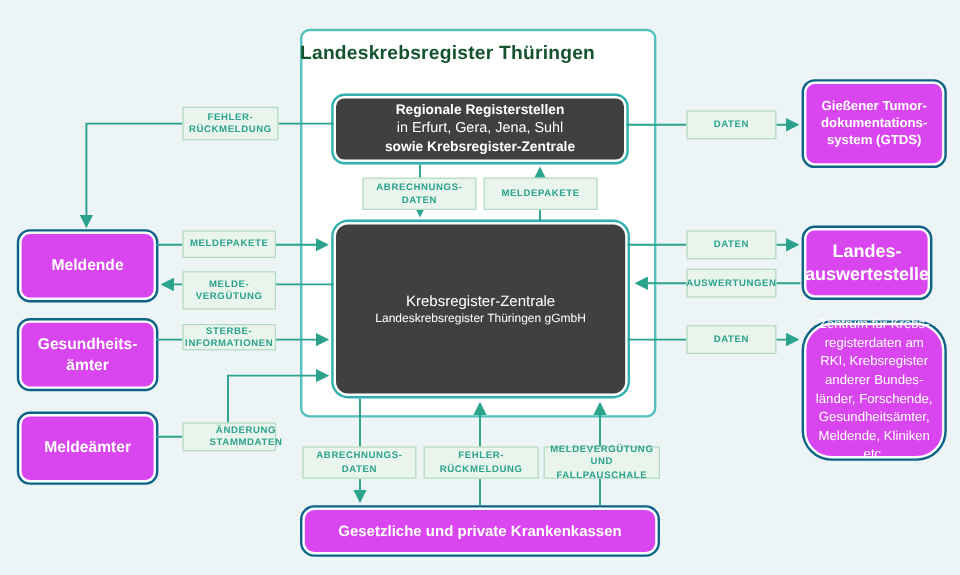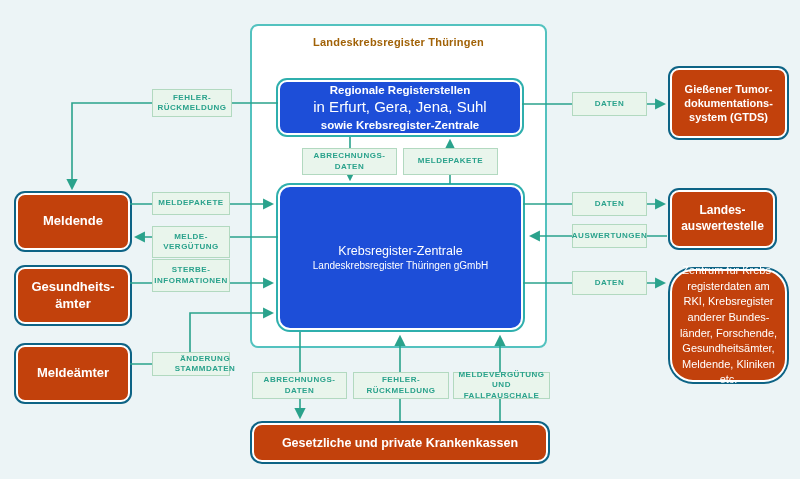--- a/index.html
+++ b/index.html
@@ -2,58 +2,58 @@
 <html><head>
 <meta charset="utf-8">
 <style>
   html,body{margin:0;padding:0;}
   body{font-family:"Liberation Sans",sans-serif;}
   .canvas{position:relative;width:800px;height:479px;background:#ecf4f6;overflow:hidden;}
 
   
   .container-box{position:absolute;left:250px;top:24px;width:297px;height:324px;
     background:#ffffff;border:2px solid #53c2bf;border-radius:8px;box-sizing:border-box;}
-  .diagram-title{position:absolute;left:250px;top:36px;width:297px;text-align:center;
-    font-size:11px;font-weight:bold;color:#a16207;letter-spacing:.2px;}
+  .diagram-title{position:absolute;left:250px;top:36px;width:297px;text-align:left;
+    font-size:16px;font-weight:bold;color:#14532d;letter-spacing:.2px;}
 
   
   .node{position:absolute;box-sizing:border-box;display:flex;flex-direction:column;
     align-items:center;justify-content:center;text-align:center;color:#ffffff;}
-  .node-teal{background:#1d4ed8;border:2px solid #ffffff;box-shadow:0 0 0 2px #2fafad;border-radius:9px;}
-  .node-blue{background:#c2410c;border:2px solid #ffffff;box-shadow:0 0 0 2px #0d6385;border-radius:9px;}
+  .node-teal{background:#404040;border:2px solid #ffffff;box-shadow:0 0 0 2px #2fafad;border-radius:9px;}
+  .node-blue{background:#d946ef;border:2px solid #ffffff;box-shadow:0 0 0 2px #0d6385;border-radius:9px;}
 
   .regional{left:278px;top:80px;width:244px;height:55px;}
   .regional .h{font-size:11.5px;font-weight:bold;line-height:1.15;}
-  .regional .s{font-size:15px;line-height:1.2;}
+  .regional .s{font-size:12px;line-height:1.2;}
   .regional .h2{font-size:11.5px;font-weight:bold;margin-top:3px;}
 
   .zentrale{left:278px;top:185px;width:245px;height:145px;border-radius:12px;}
   .zentrale .h{font-size:12.5px;font-weight:normal;}
   .zentrale .s{font-size:10px;margin-top:2px;}
 
   .left-node{left:16px;width:114px;height:57px;font-size:13px;font-weight:bold;line-height:1.25;}
   .meldende{top:193px;}
   .gesundheitsaemter{top:267px;}
   .meldeaemter{top:345px;}
 
   .gtds{left:670px;top:68px;width:117px;height:70px;font-size:11px;font-weight:bold;line-height:1.3;}
-  .landesauswertestelle{left:670px;top:190px;width:105px;height:58px;font-size:12px;font-weight:bold;line-height:1.3;}
+  .landesauswertestelle{left:670px;top:190px;width:105px;height:58px;font-size:15px;font-weight:bold;line-height:1.3;}
   .zentrum{left:670px;top:269px;width:117px;height:113px;font-size:11px;line-height:1.42;border-radius:23px;}
   .krankenkassen{left:252px;top:423px;width:296px;height:39px;font-size:12.5px;font-weight:bold;border-radius:10px;}
 
   
   .flow-label{position:absolute;box-sizing:border-box;display:flex;flex-direction:column;
     align-items:center;justify-content:center;text-align:center;
     background:#e9f5ec;border:1px solid #b2d9c0;color:#2aa28c;
     font-size:8px;font-weight:bold;letter-spacing:.5px;line-height:1.3;z-index:5;}
 
   .fehler-top{left:152px;top:89px;width:80px;height:28px;}
   .meldepakete-left{left:152px;top:192px;width:78px;height:23px;}
   .melde-verguetung{left:152px;top:226px;width:78px;height:32px;}
-  .sterbe{left:152px;top:259px;width:78px;height:33px;text-align:center;}
+  .sterbe{left:152px;top:270px;width:78px;height:22px;text-align:center;}
   .aenderung{left:152px;top:352px;width:78px;height:24px;padding-left:28px;}
   .abrechnung-top{left:302px;top:148px;width:95px;height:27px;}
   .meldepakete-top{left:403px;top:148px;width:95px;height:27px;}
   .daten-gtds{left:572px;top:92px;width:75px;height:24px;}
   .daten-landes{left:572px;top:192px;width:75px;height:24px;}
   .auswertungen{left:572px;top:224px;width:75px;height:24px;}
   .daten-zentrum{left:572px;top:271px;width:75px;height:24px;}
   .abrechnung-bottom{left:252px;top:372px;width:95px;height:27px;}
   .fehler-bottom{left:353px;top:372px;width:96px;height:27px;}
   .meldeverguetung-fall{left:453px;top:372px;width:97px;height:27px;}

